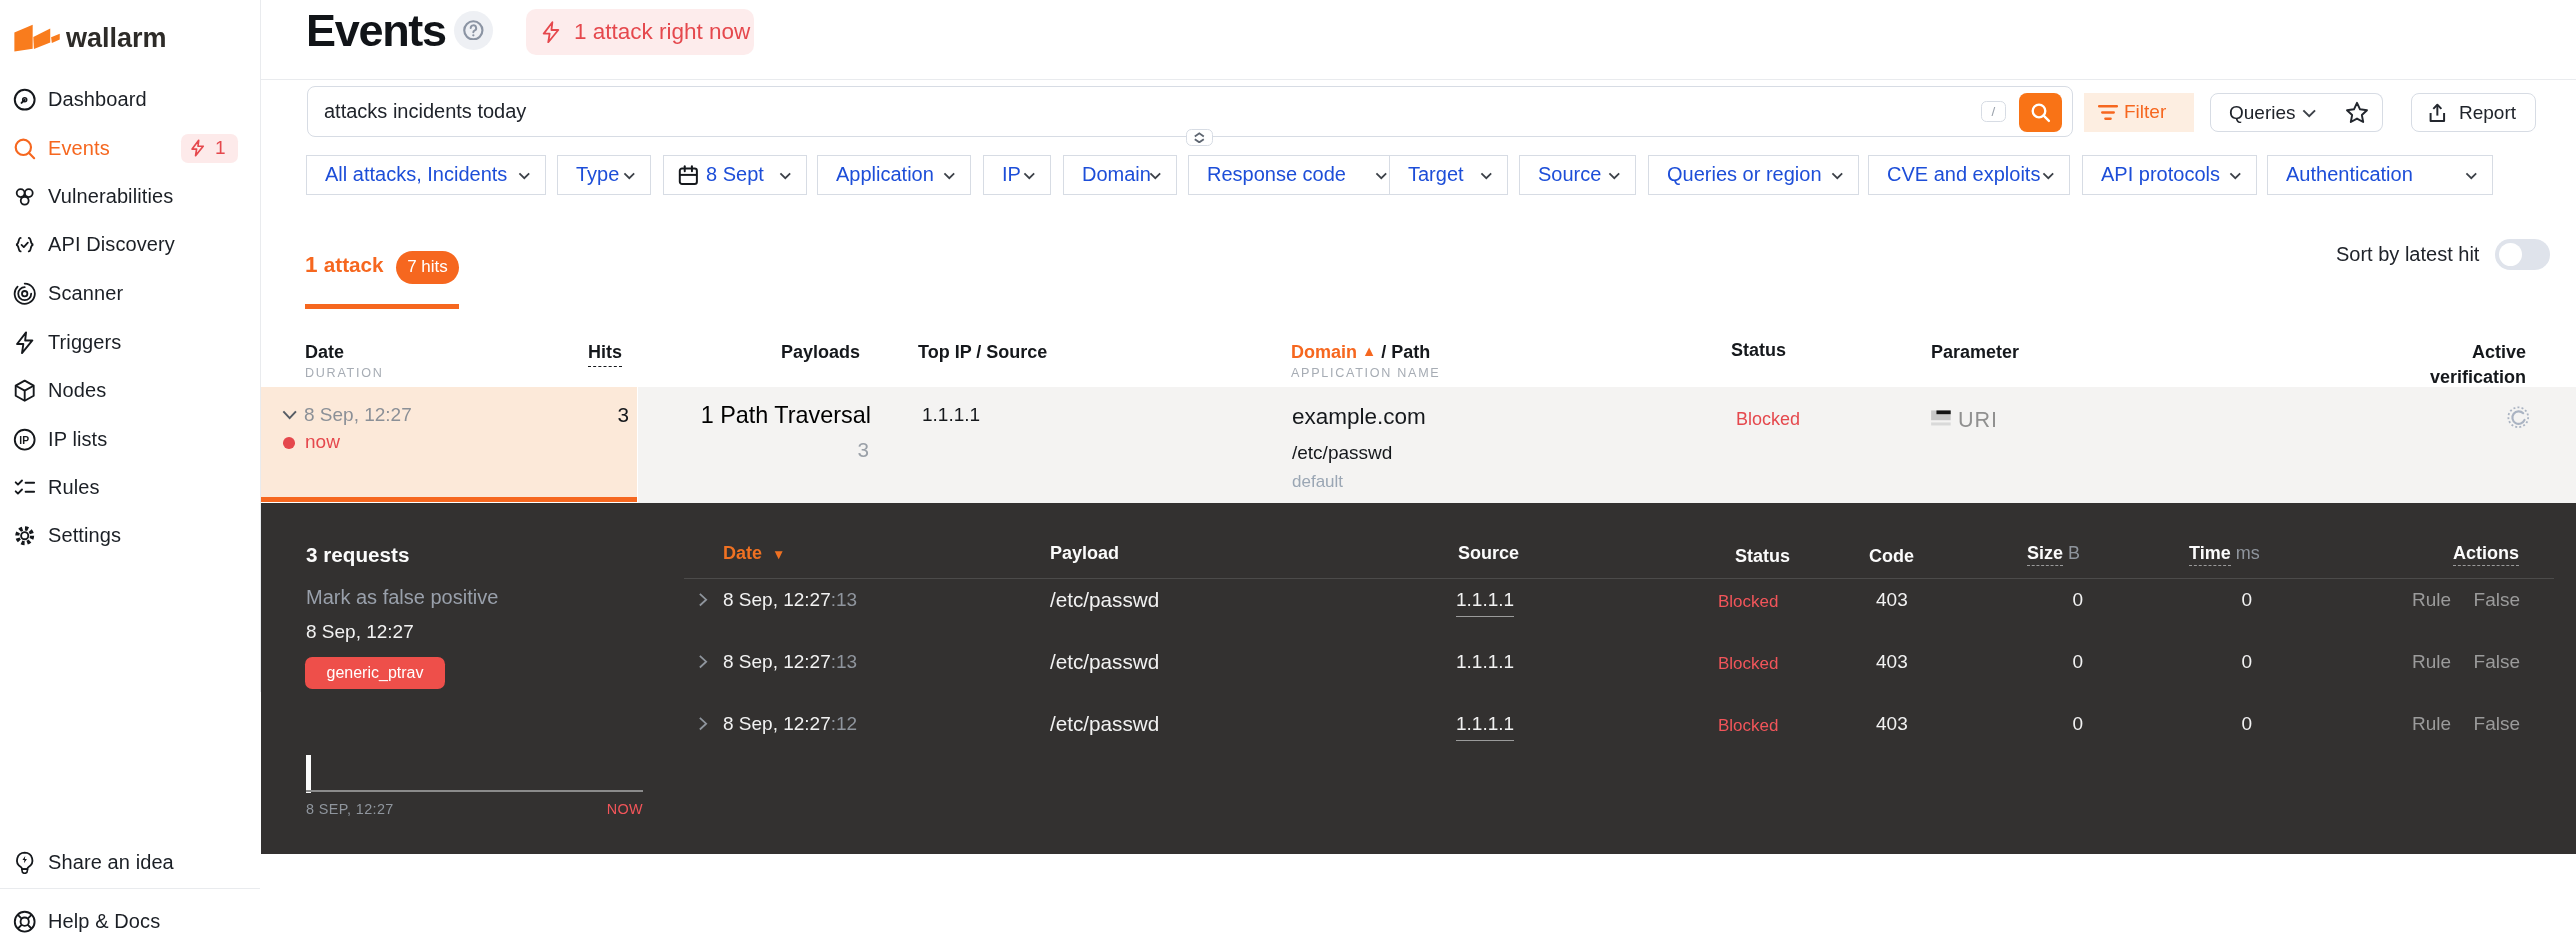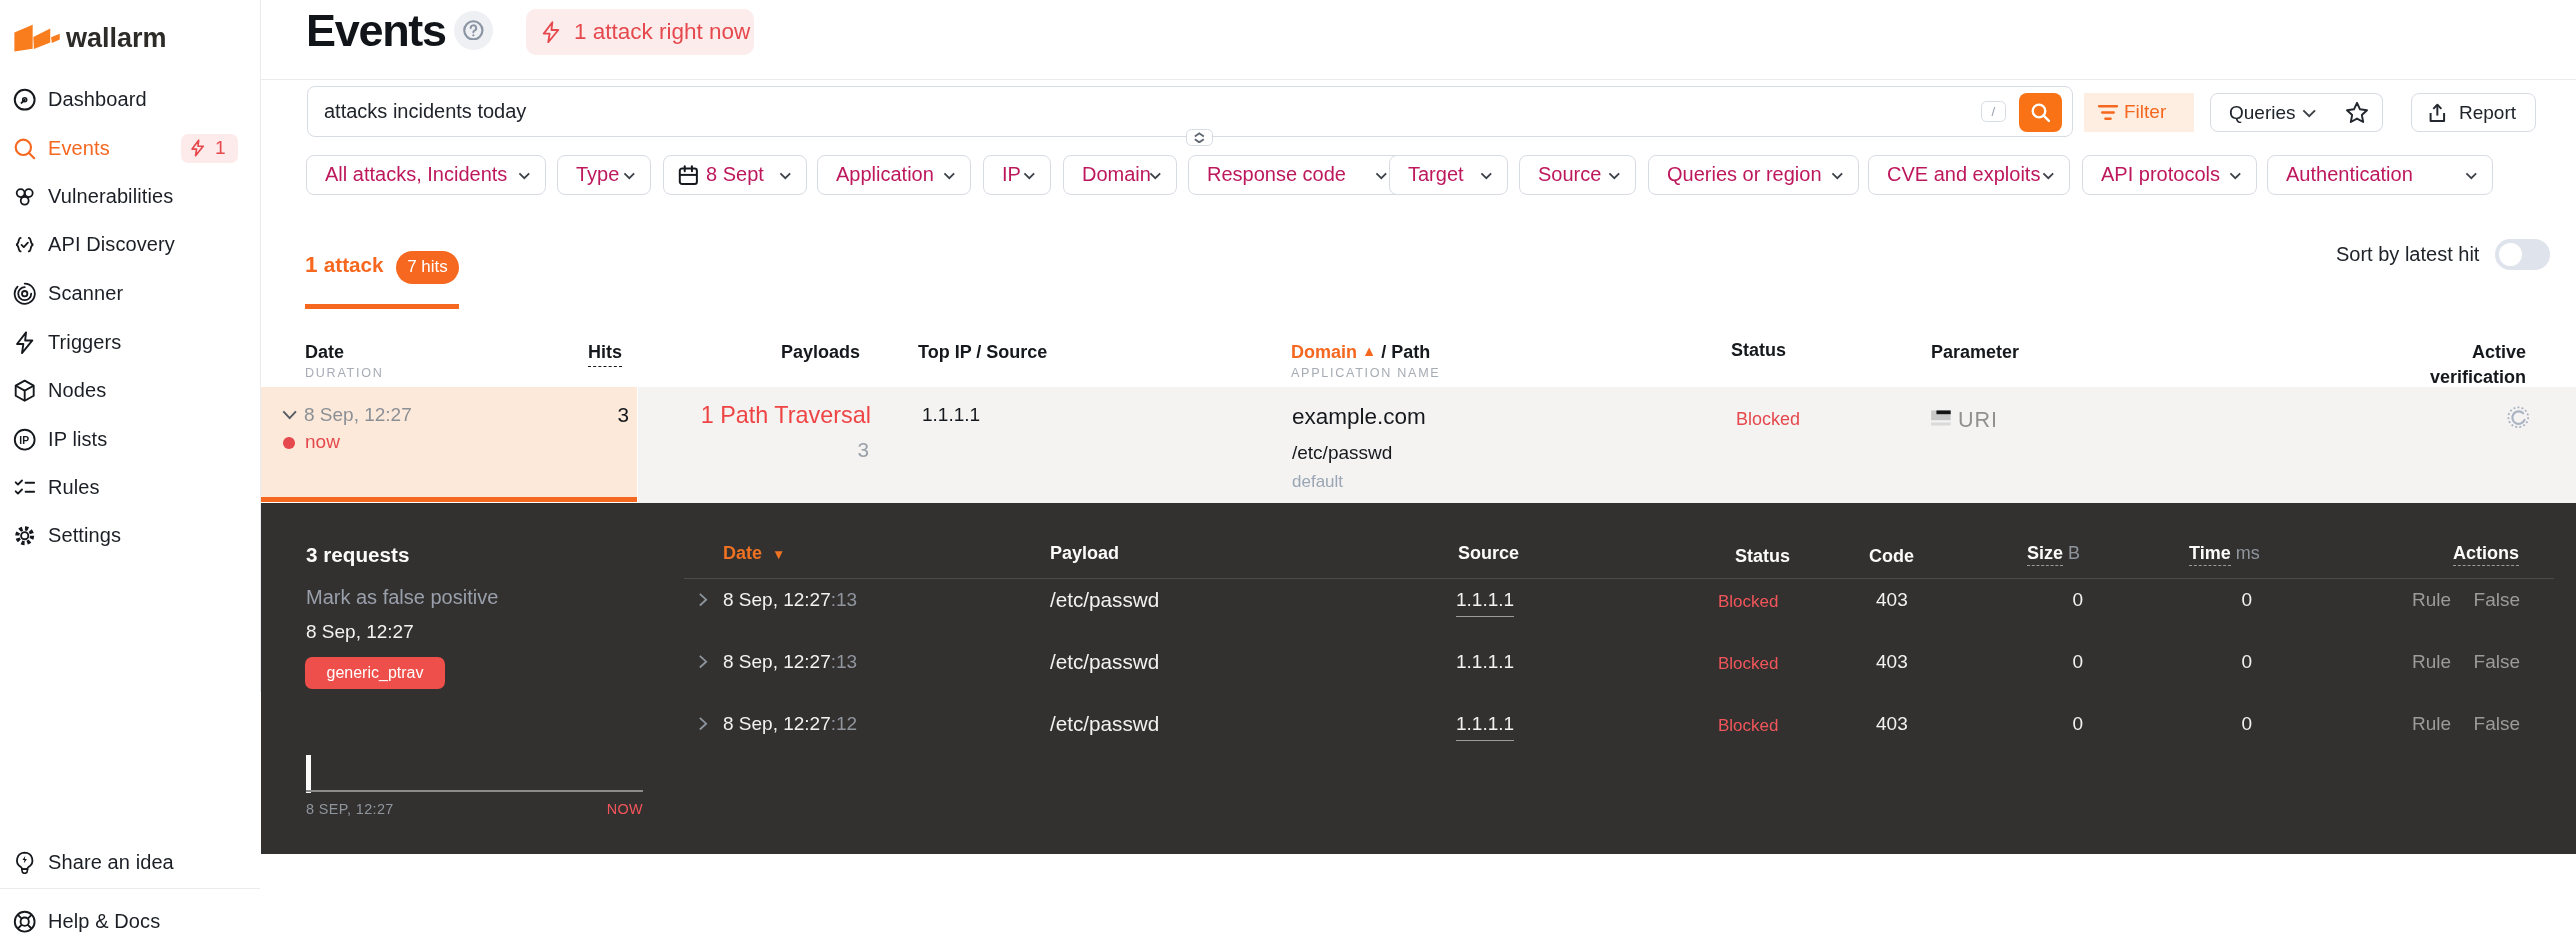--- a/index.html
+++ b/index.html
@@ -29,21 +29,21 @@
   #collapsepill { left:1186px; top:129px; width:27px; height:17px; background:#fff; border:0.9px solid #d7dce4; border-radius:5.4px; }
   #filterbtn { left:2084px; top:93px; width:110px; height:39px; background:#fdeee1; border-radius:0; }
   #filterbtn .txt { position:absolute; left:40px; top:8px; font-size:19px; color:#f6671f; }
   #queriesbtn { left:2210px; top:93px; width:121px; height:39px; background:#fff; border:0.9px solid #d7dce4; border-radius:8px 0 0 8px; }
   #queriesbtn .txt { position:absolute; left:18px; top:8px; font-size:19px; color:#20242b; }
   #starbtn { left:2330px; top:93px; width:53px; height:39px; background:#fff; border:0.9px solid #d7dce4; border-left:none; border-radius:0 8px 8px 0; }
   #reportbtn { left:2411px; top:93px; width:125px; height:39px; background:#fff; border:0.9px solid #d7dce4; border-radius:8px; }
   #reportbtn .txt { position:absolute; left:47px; top:8px; font-size:19px; color:#20242b; }
 
   
-  .chip { position:absolute; top:155px; height:40px; border:0.9px solid #d7dce4; border-radius:8px; background:#fff; font-size:20px; color:#be185d; }
+  .chip { position:absolute; top:155px; height:40px; border:0.9px solid #d7dce4; border-radius:0; background:#fff; font-size:20px; color:#1d4ed8; }
   .chip .t { position:absolute; left:18px; top:7.2px; white-space:nowrap; }
   .chip svg.chev { position:absolute; right:14.4px; top:16px; }
 
   
   #tab1 { left:305px; top:252px; font-size:22.5px; font-weight:bold; color:#f6671f; }
   #hitspill { left:396px; top:251px; width:63px; height:33px; background:#f6671f; border-radius:17px; color:#fff; font-size:17px; text-align:center; line-height:32px; }
   #tabline { left:305px; top:304px; width:154px; height:4.5px; background:#f6671f; }
   #sortlbl { left:2336px; top:243px; font-size:20px; color:#20242b; }
   #toggle { left:2495px; top:239px; width:55px; height:30.5px; background:#dfe3eb; border-radius:15.3px; }
   #toggle .knob { position:absolute; left:3.6px; top:3.6px; width:23.4px; height:23.4px; background:#fff; border-radius:50%; }
@@ -344,21 +344,21 @@
   <div class="abs" id="row-rest"></div>
   <div class="abs" id="row-date-cell"></div>
   <div id="rowcontent">
     <svg class="abs" style="left:282px;top:410px" width="15.3" height="10" viewBox="0 0 17 11">
         <polyline points="1.5,1.5 8.5,9 15.5,1.5" fill="none" stroke="#565c64" stroke-width="2.2"></polyline>
       </svg>
     <div class="abs" style="left:304px;top:404px;font-size:19px;color:#8b9097">8 Sep, 12:27</div>
     <div class="abs" style="left:283px;top:437px;width:11.7px;height:11.7px;border-radius:50%;background:#e5484d"></div>
     <div class="abs" style="left:305px;top:431px;font-size:19px;color:#e5484d">now</div>
     <div class="abs" style="left:539px;top:403px;width:90px;text-align:right;font-size:20.7px;color:#15181c">3</div>
-    <div class="abs" style="left:691px;top:402px;width:180px;text-align:right;font-size:23.4px;color:#ef4444">1 Path Traversal</div>
+    <div class="abs" style="left:691px;top:402px;width:180px;text-align:right;font-size:23.4px;color:#000000">1 Path Traversal</div>
     <div class="abs" style="left:689px;top:438px;width:180px;text-align:right;font-size:20.7px;color:#9aa0a8">3</div>
     <div class="abs" style="left:922px;top:404px;font-size:19px;color:#15181c">1.1.1.1</div>
     <div class="abs" style="left:1292px;top:404px;font-size:22.5px;color:#15181c">example.com</div>
     <div class="abs" style="left:1292px;top:442px;font-size:19px;color:#15181c">/etc/passwd</div>
     <div class="abs" style="left:1292px;top:472px;font-size:17px;color:#9aa6b4">default</div>
     <div class="abs" style="left:1736px;top:409px;font-size:18px;color:#e5484d">Blocked</div>
     <svg class="abs" style="left:1931px;top:410px" width="20.7" height="16" viewBox="0 0 23 18">
       <rect x="0" y="0.5" width="22" height="11" fill="#c8c8c8"></rect>
       <rect x="6" y="0.5" width="16" height="4.2" fill="#141414"></rect>
       <rect x="0" y="14" width="22" height="3.4" fill="#d9d9d9"></rect>

